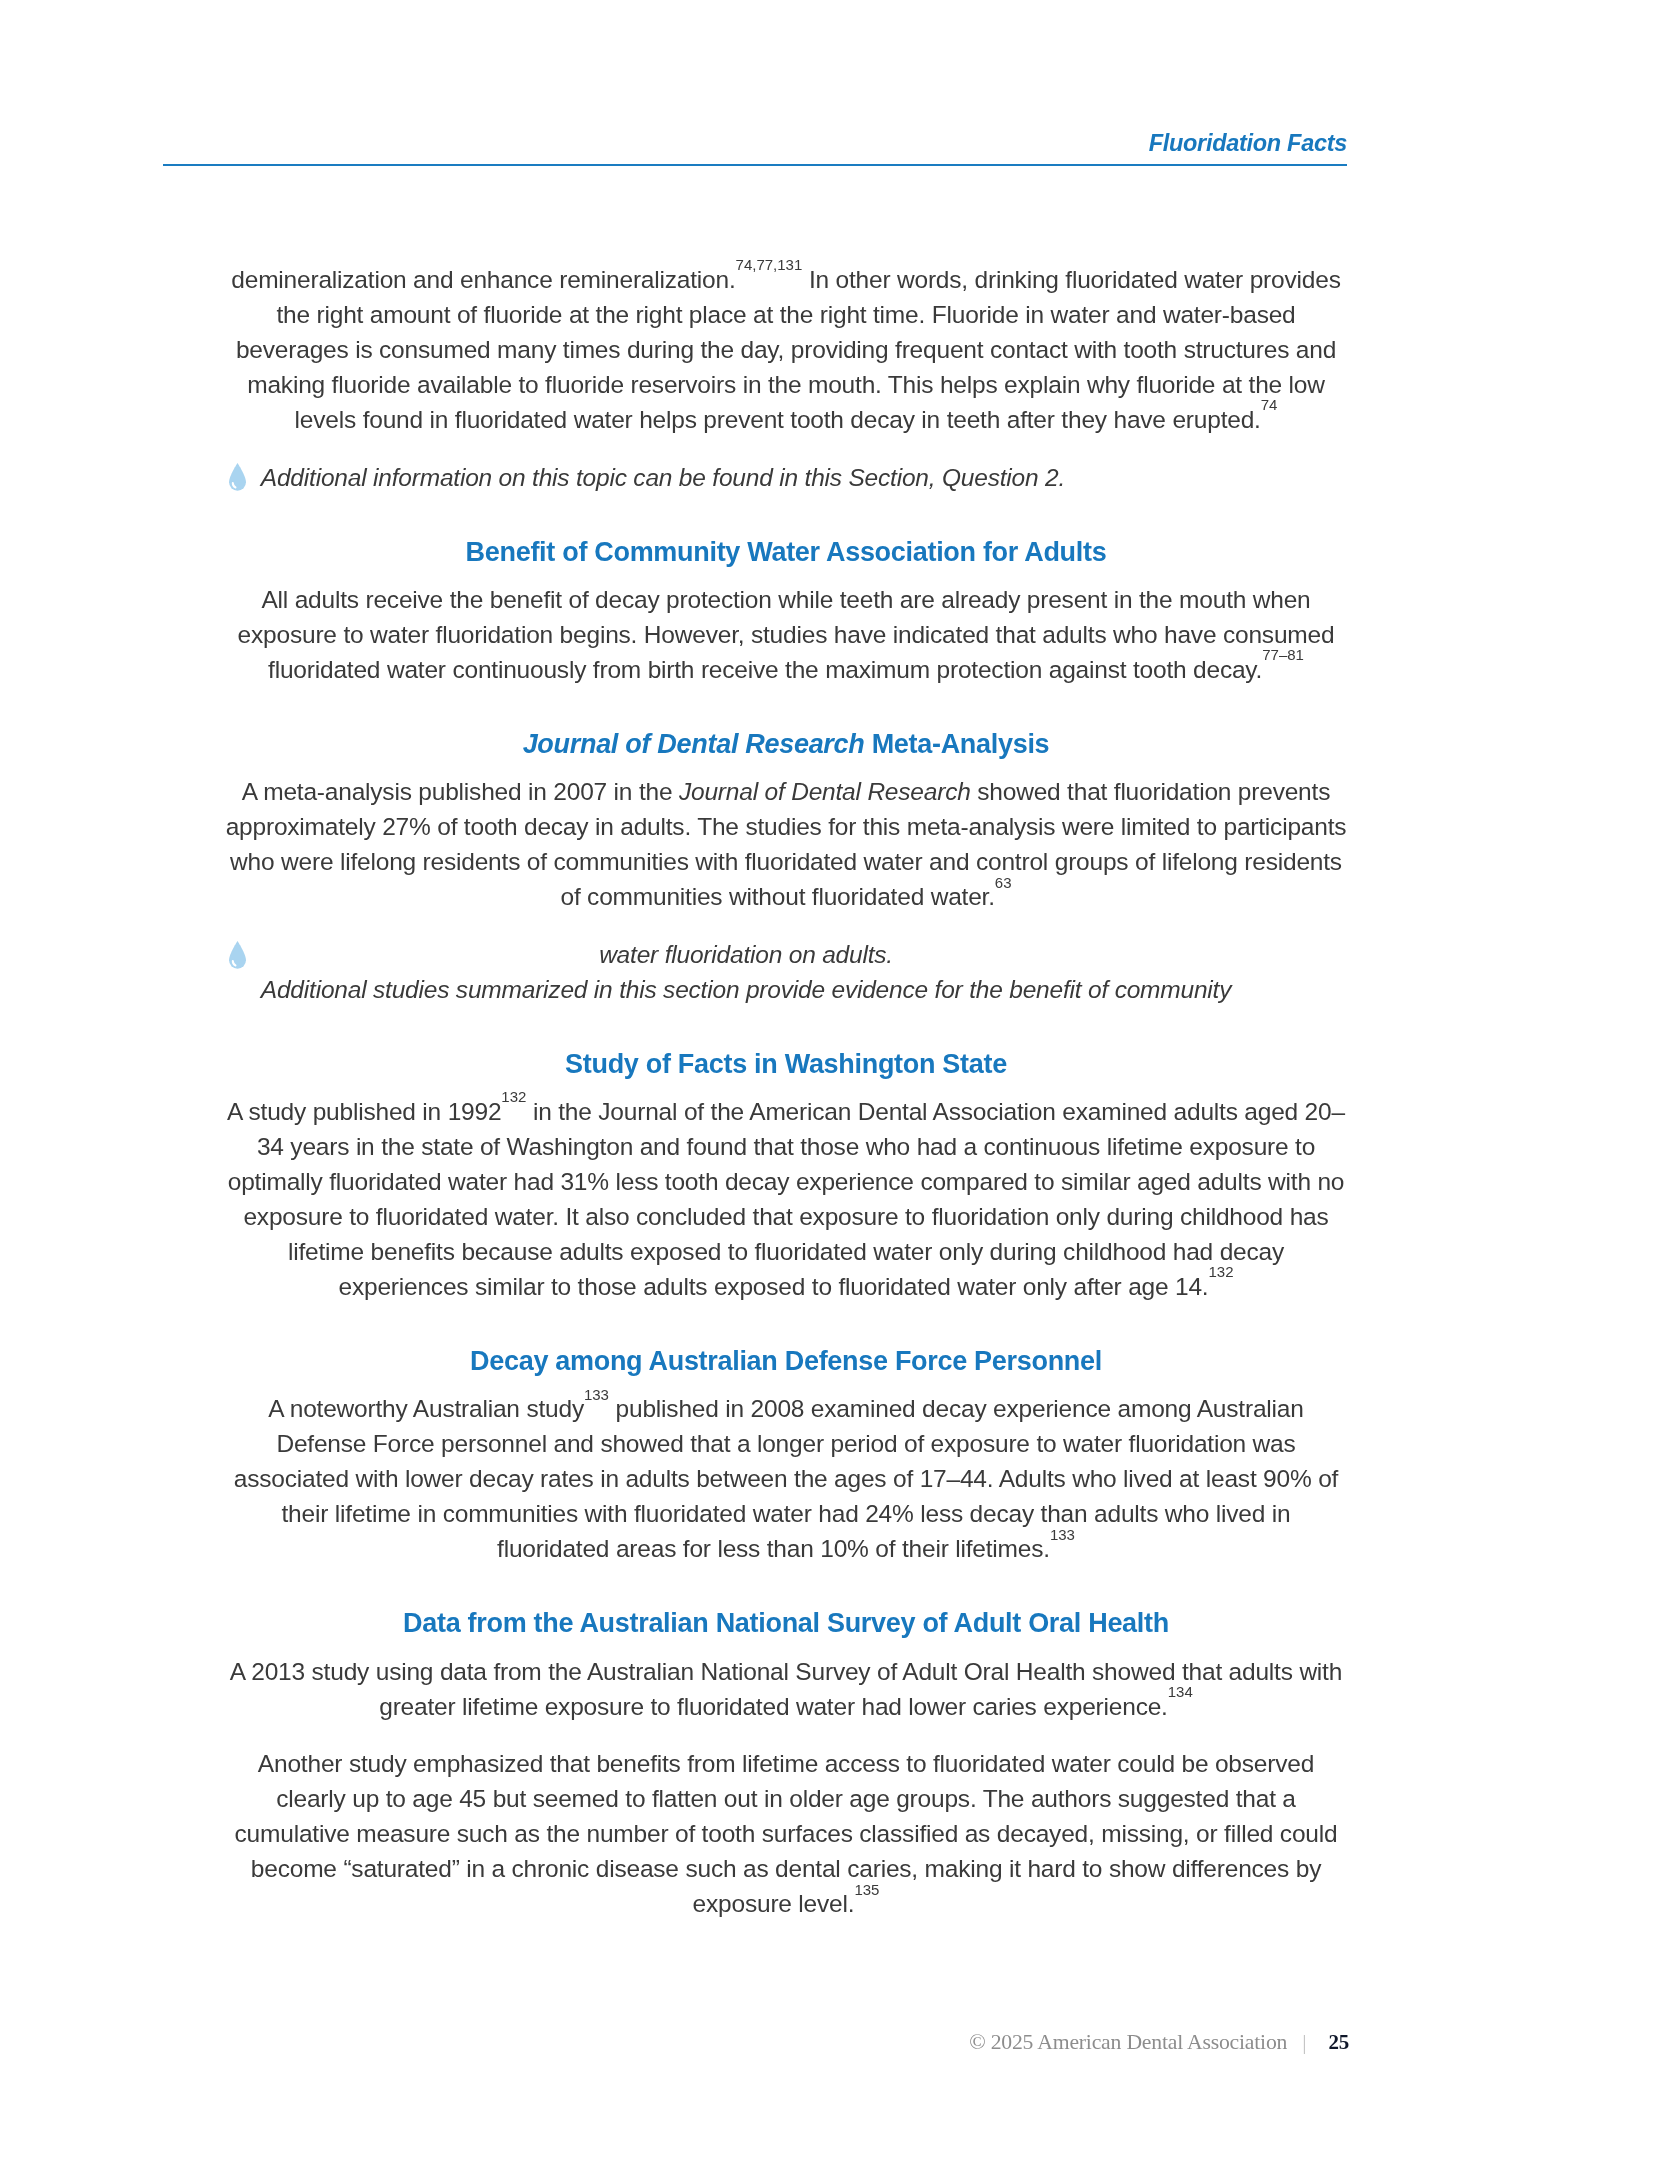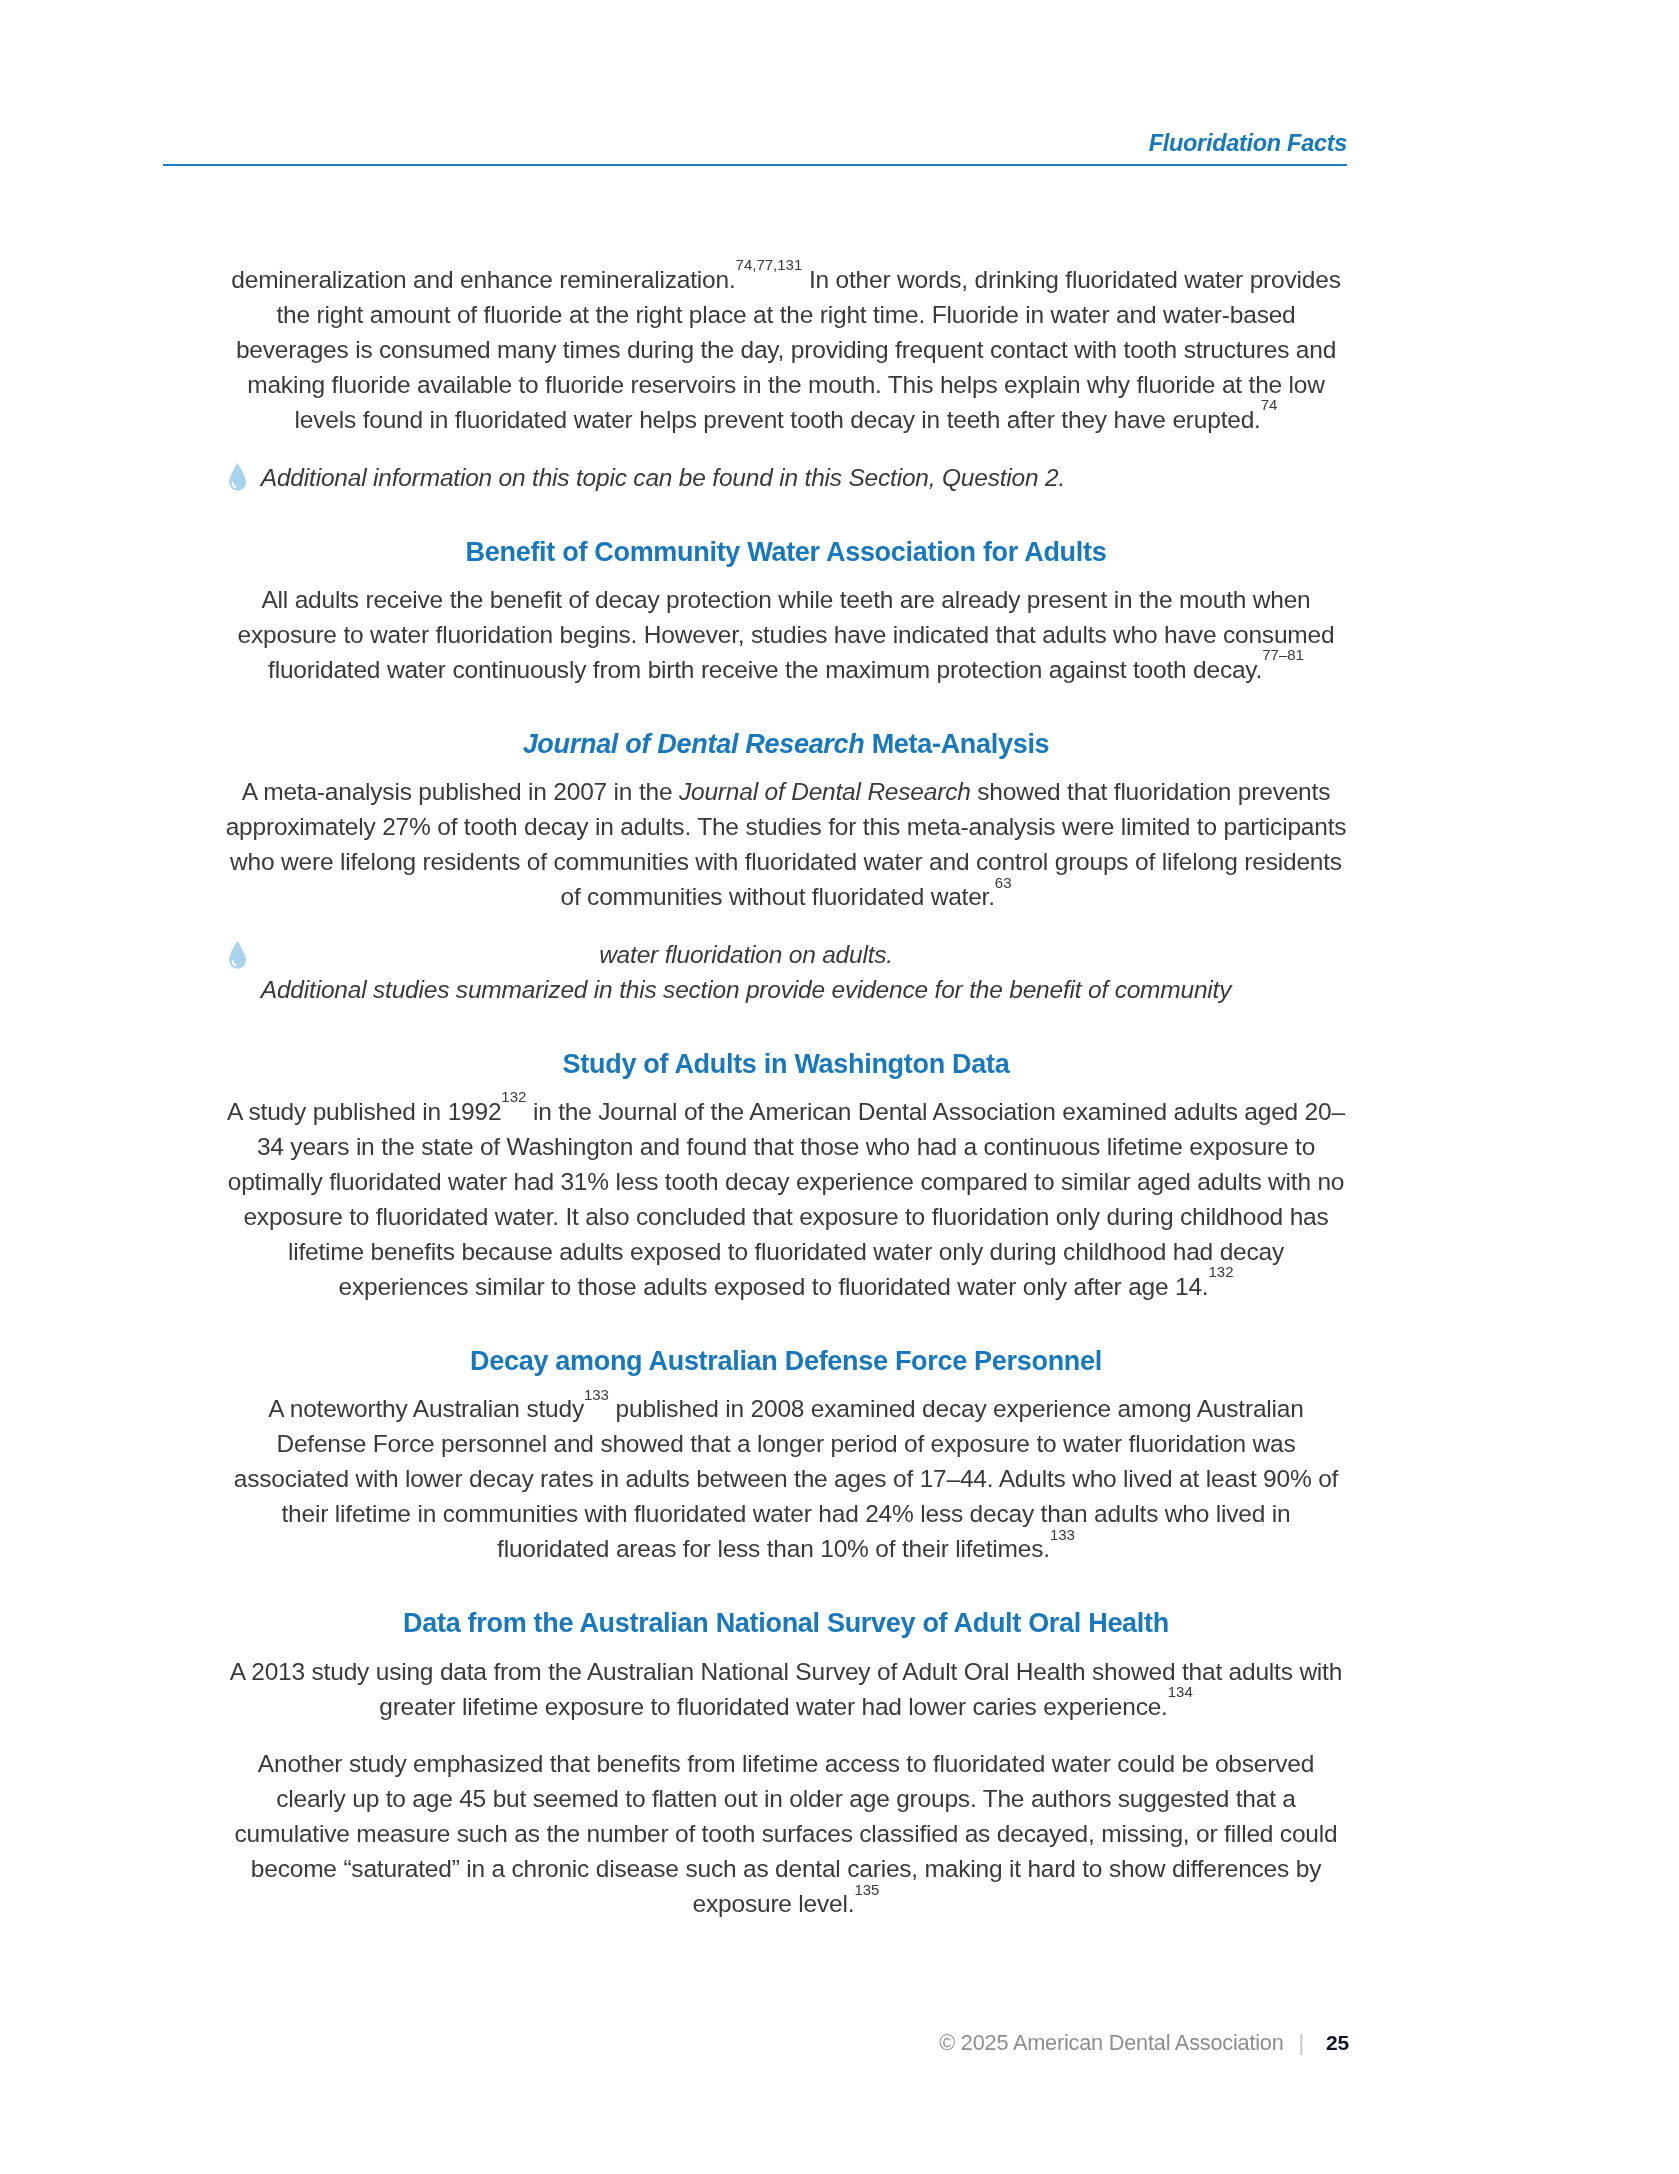--- a/index.html
+++ b/index.html
@@ -49,21 +49,21 @@
     font-style:italic; color:#3a3a3a;
   }
   .note .droplet { flex:0 0 auto; margin-top:2.8px; line-height:0; }
   .note .note-text { font-size:24.5px; line-height:35px; letter-spacing:-0.2px; }
   .note .note-line { display:block; }
   .inline-italic { font-style:italic; }
   
   .page-footer {
     position:absolute; top:2030px; right:331px;
     display:flex; align-items:baseline; gap:15px;
-    font-size:21.7px; color:#8d8d8d; letter-spacing:-0.2px;
+    font-size:21.7px; color:#8d8d8d; letter-spacing:-0.2px;font-family:Liberation Serif, serif;
   }
   .page-footer .sep { color:#c4c4c4; }
   .page-footer .page-num { color:#0f172a; font-weight:bold; font-size:21px;margin-left:7px; }
 </style>
 </head>
 <body>
 
 <div class="page">
 
   <div class="running-header">Fluoridation Facts</div>
@@ -97,21 +97,21 @@
           <path d="M11 1 C 11 1 2 14.5 2 21.5 a 9 9 0 0 0 18 0 C 20 14.5 11 1 11 1 Z" fill="#a9d4f0"></path>
           <path d="M6 22.5 a 5.5 5.5 0 0 0 2.8 4.6" stroke="#ffffff" stroke-width="2.2" fill="none" stroke-linecap="round"></path>
         </svg>
       </span>
       <span class="note-text">
           <span class="note-line">water fluoridation on adults.</span>
           <span class="note-line">Additional studies summarized in this section provide evidence for the benefit of community</span>
         </span>
     </div>
 
-    <h2 class="section-heading">Study of Adults in Washington Data</h2>
+    <h2 class="section-heading">Study of Facts in Washington State</h2>
 
     <p class="body"><span>A study published in 1992</span><sup class="cite">132</sup><span> in the Journal of the American Dental Association examined adults aged 20–34 years in the state of Washington and found that those who had a continuous lifetime exposure to optimally fluoridated water had 31% less tooth decay experience compared to similar aged adults with no exposure to fluoridated water. It also concluded that exposure to fluoridation only during childhood has lifetime benefits because adults exposed to fluoridated water only during childhood had decay experiences similar to those adults exposed to fluoridated water only after age 14.</span><sup class="cite">132</sup></p>
 
     <h2 class="section-heading">Decay among Australian Defense Force Personnel</h2>
 
     <p class="body"><span>A noteworthy Australian study</span><sup class="cite">133</sup><span> published in 2008 examined decay experience among Australian Defense Force personnel and showed that a longer period of exposure to water fluoridation was associated with lower decay rates in adults between the ages of 17–44. Adults who lived at least 90% of their lifetime in communities with fluoridated water had 24% less decay than adults who lived in fluoridated areas for less than 10% of their lifetimes.</span><sup class="cite">133</sup></p>
 
     <h2 class="section-heading">Data from the Australian National Survey of Adult Oral Health</h2>
 
     <p class="body"><span>A 2013 study using data from the Australian National Survey of Adult Oral Health showed that adults with greater lifetime exposure to fluoridated water had lower caries experience.</span><sup class="cite">134</sup></p>

